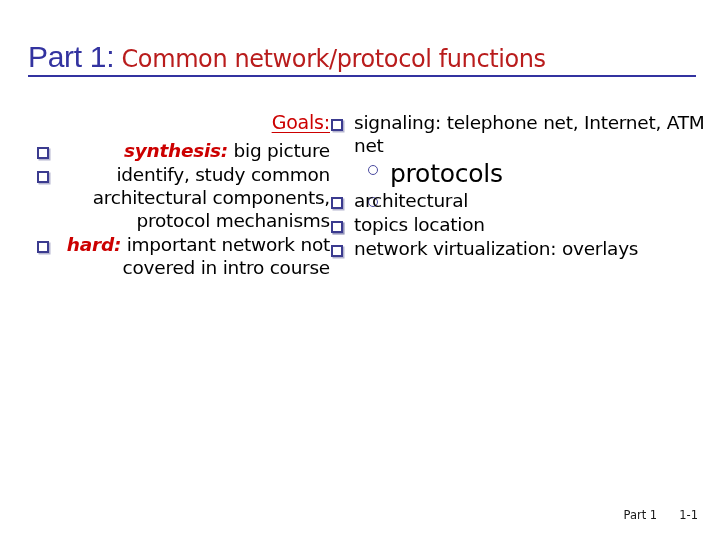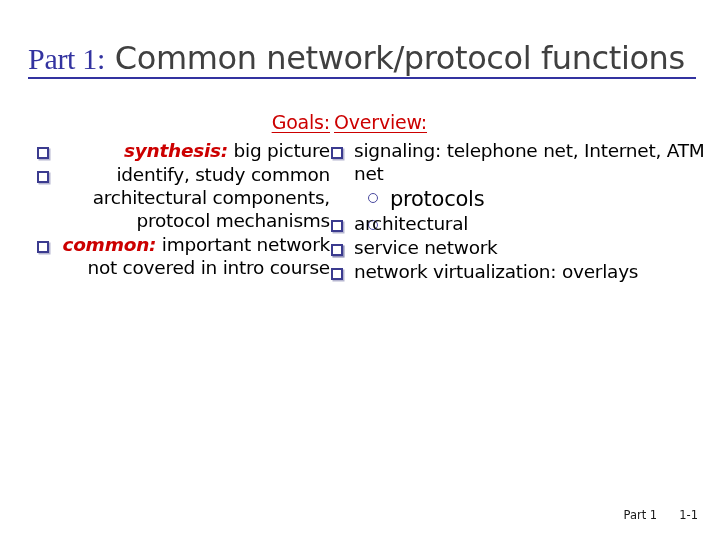--- a/index.html
+++ b/index.html
@@ -29,29 +29,29 @@
     position: absolute;
     left: 28px;
     top: 42px;
     width: 668px;
     border-bottom: 2px solid #3333a0;
     padding-bottom: 3px;
     white-space: nowrap;
     line-height: 1.0;
   }
   .title-part {
-    font-family: Liberation Serif, serif;
+    font-family: Liberation Sans, sans-serif;
     font-size: 30px;
     color: #3333a0;
     letter-spacing: -0.3px;
   }
   .title-rest {
     font-family: "DejaVu Sans", "Liberation Sans", sans-serif;
-    font-size: 32px;
-    color: #404040;
+    font-size: 24px;
+    color: #b91c1c;
     letter-spacing: -0.4px;
   }
 
   
   .col {
     position: absolute;
     top: 112px;
   }
   .col-left  { left: 34px;  width: 296px; text-align: right; }
   .col-right { left: 328px; width: 380px; }
@@ -93,21 +93,21 @@
 
   ul.subbullets {
     list-style: none;
     margin: 0 0 0 0;
     padding: 0;
   }
   ul.subbullets > li {
     position: relative;
     padding-left: 36px;
     margin-bottom: 1px;
-    font-size: 21px;
+    font-size: 25px;
     line-height: 1.24;
     letter-spacing: -0.25px;
   }
   ul.subbullets > li > .mk-circle {
     position: absolute;
     left: 14px;
     top: 7px;
     width: 8px;
     height: 8px;
     border: 1.6px solid #4b4ba0;
@@ -148,27 +148,26 @@
       <li>
         <span class="mk-square"></span>
         <span class="em-red">synthesis:</span><span> big picture</span>
       </li>
       <li>
         <span class="mk-square"></span>
         <span>identify, study common architectural components, protocol mechanisms</span>
       </li>
       <li>
         <span class="mk-square"></span>
-        <span class="em-red">common:</span><span> important network not covered in intro course</span>
+        <span class="em-red">hard:</span><span> important network not covered in intro course</span>
       </li>
     </ul>
   </div>
 
   <div class="col col-right">
-    <div class="col-heading">Overview:</div>
     <ul class="bullets">
       <li>
         <span class="mk-square"></span>
         <span>signaling: telephone net, Internet, ATM net</span>
         <ul class="subbullets">
           <li>
             <span class="mk-circle"></span>
             <span>protocols</span>
           </li>
           <li>
@@ -178,21 +177,21 @@
       </li>
       <li>
         <span class="mk-square"></span>
         <span>architectural</span>
       </li>
       <li>
         <span class="mk-square"></span>
       </li>
       <li>
         <span class="mk-square"></span>
-        <span>service network</span>
+        <span>topics location</span>
       </li>
       <li>
         <span class="mk-square"></span>
         <span>network virtualization: overlays</span>
       </li>
     </ul>
   </div>
 
   <div class="footer">
     <span class="f-label">Part 1</span><span>1-1</span>

